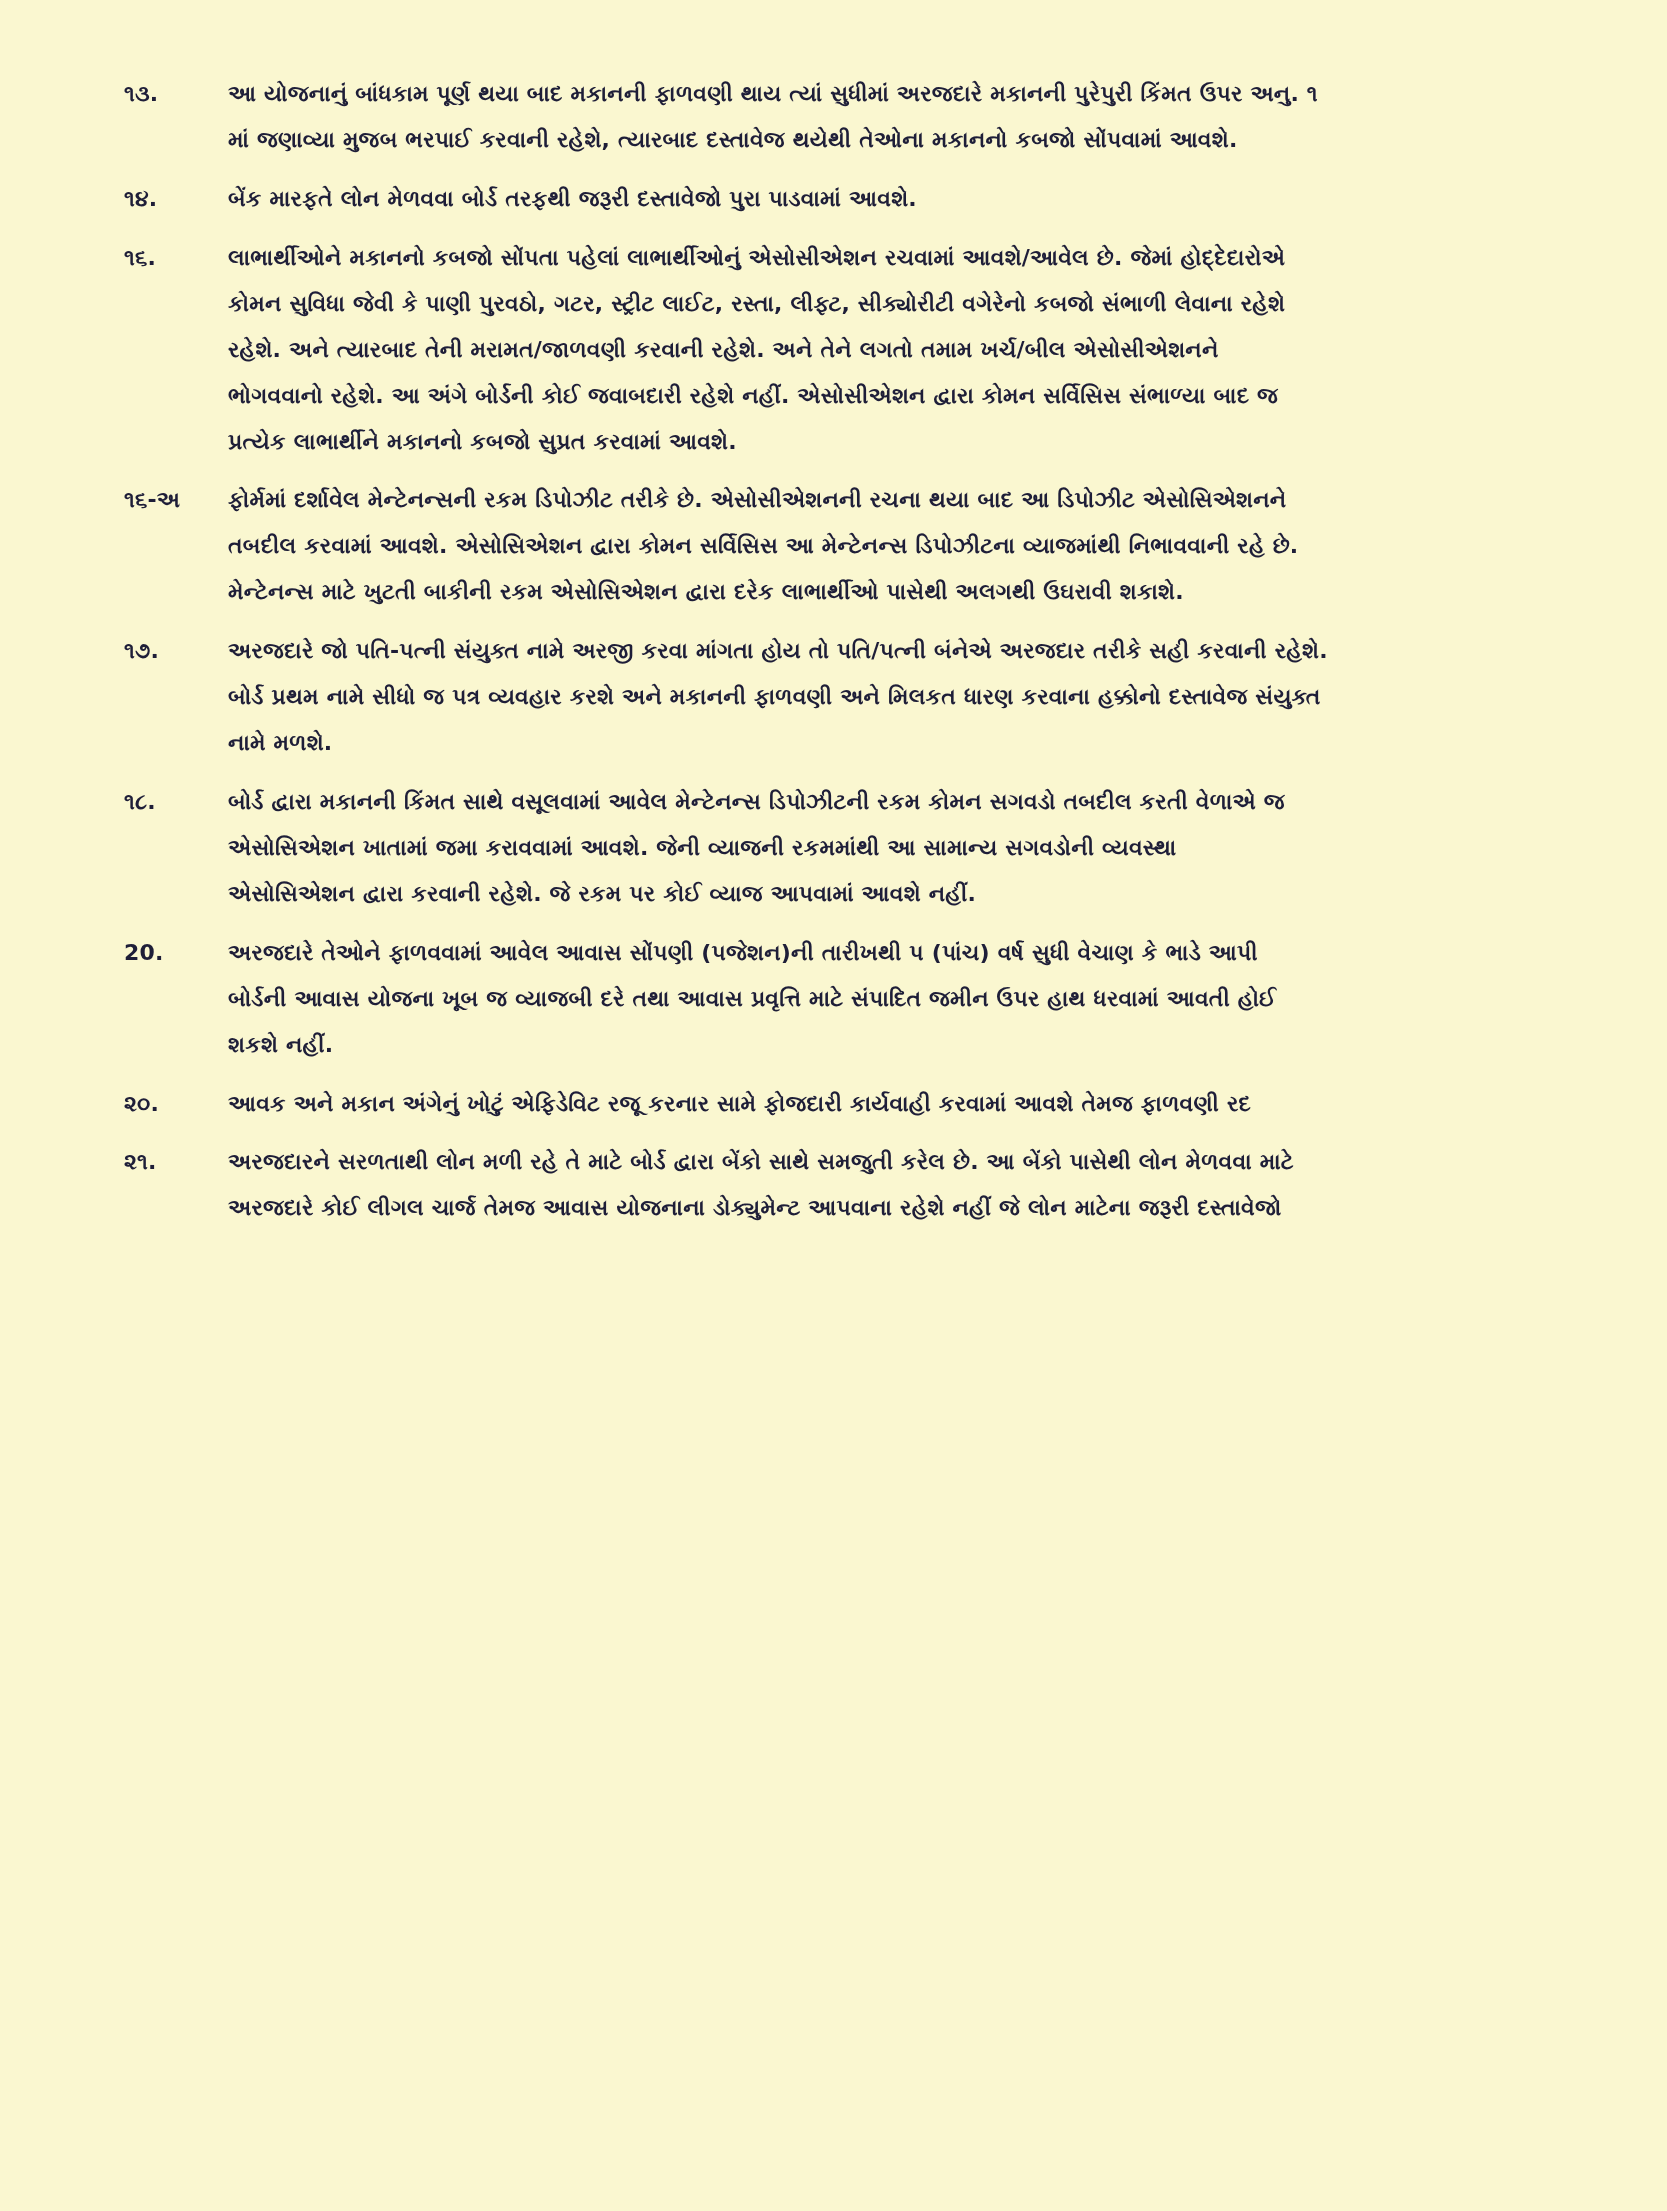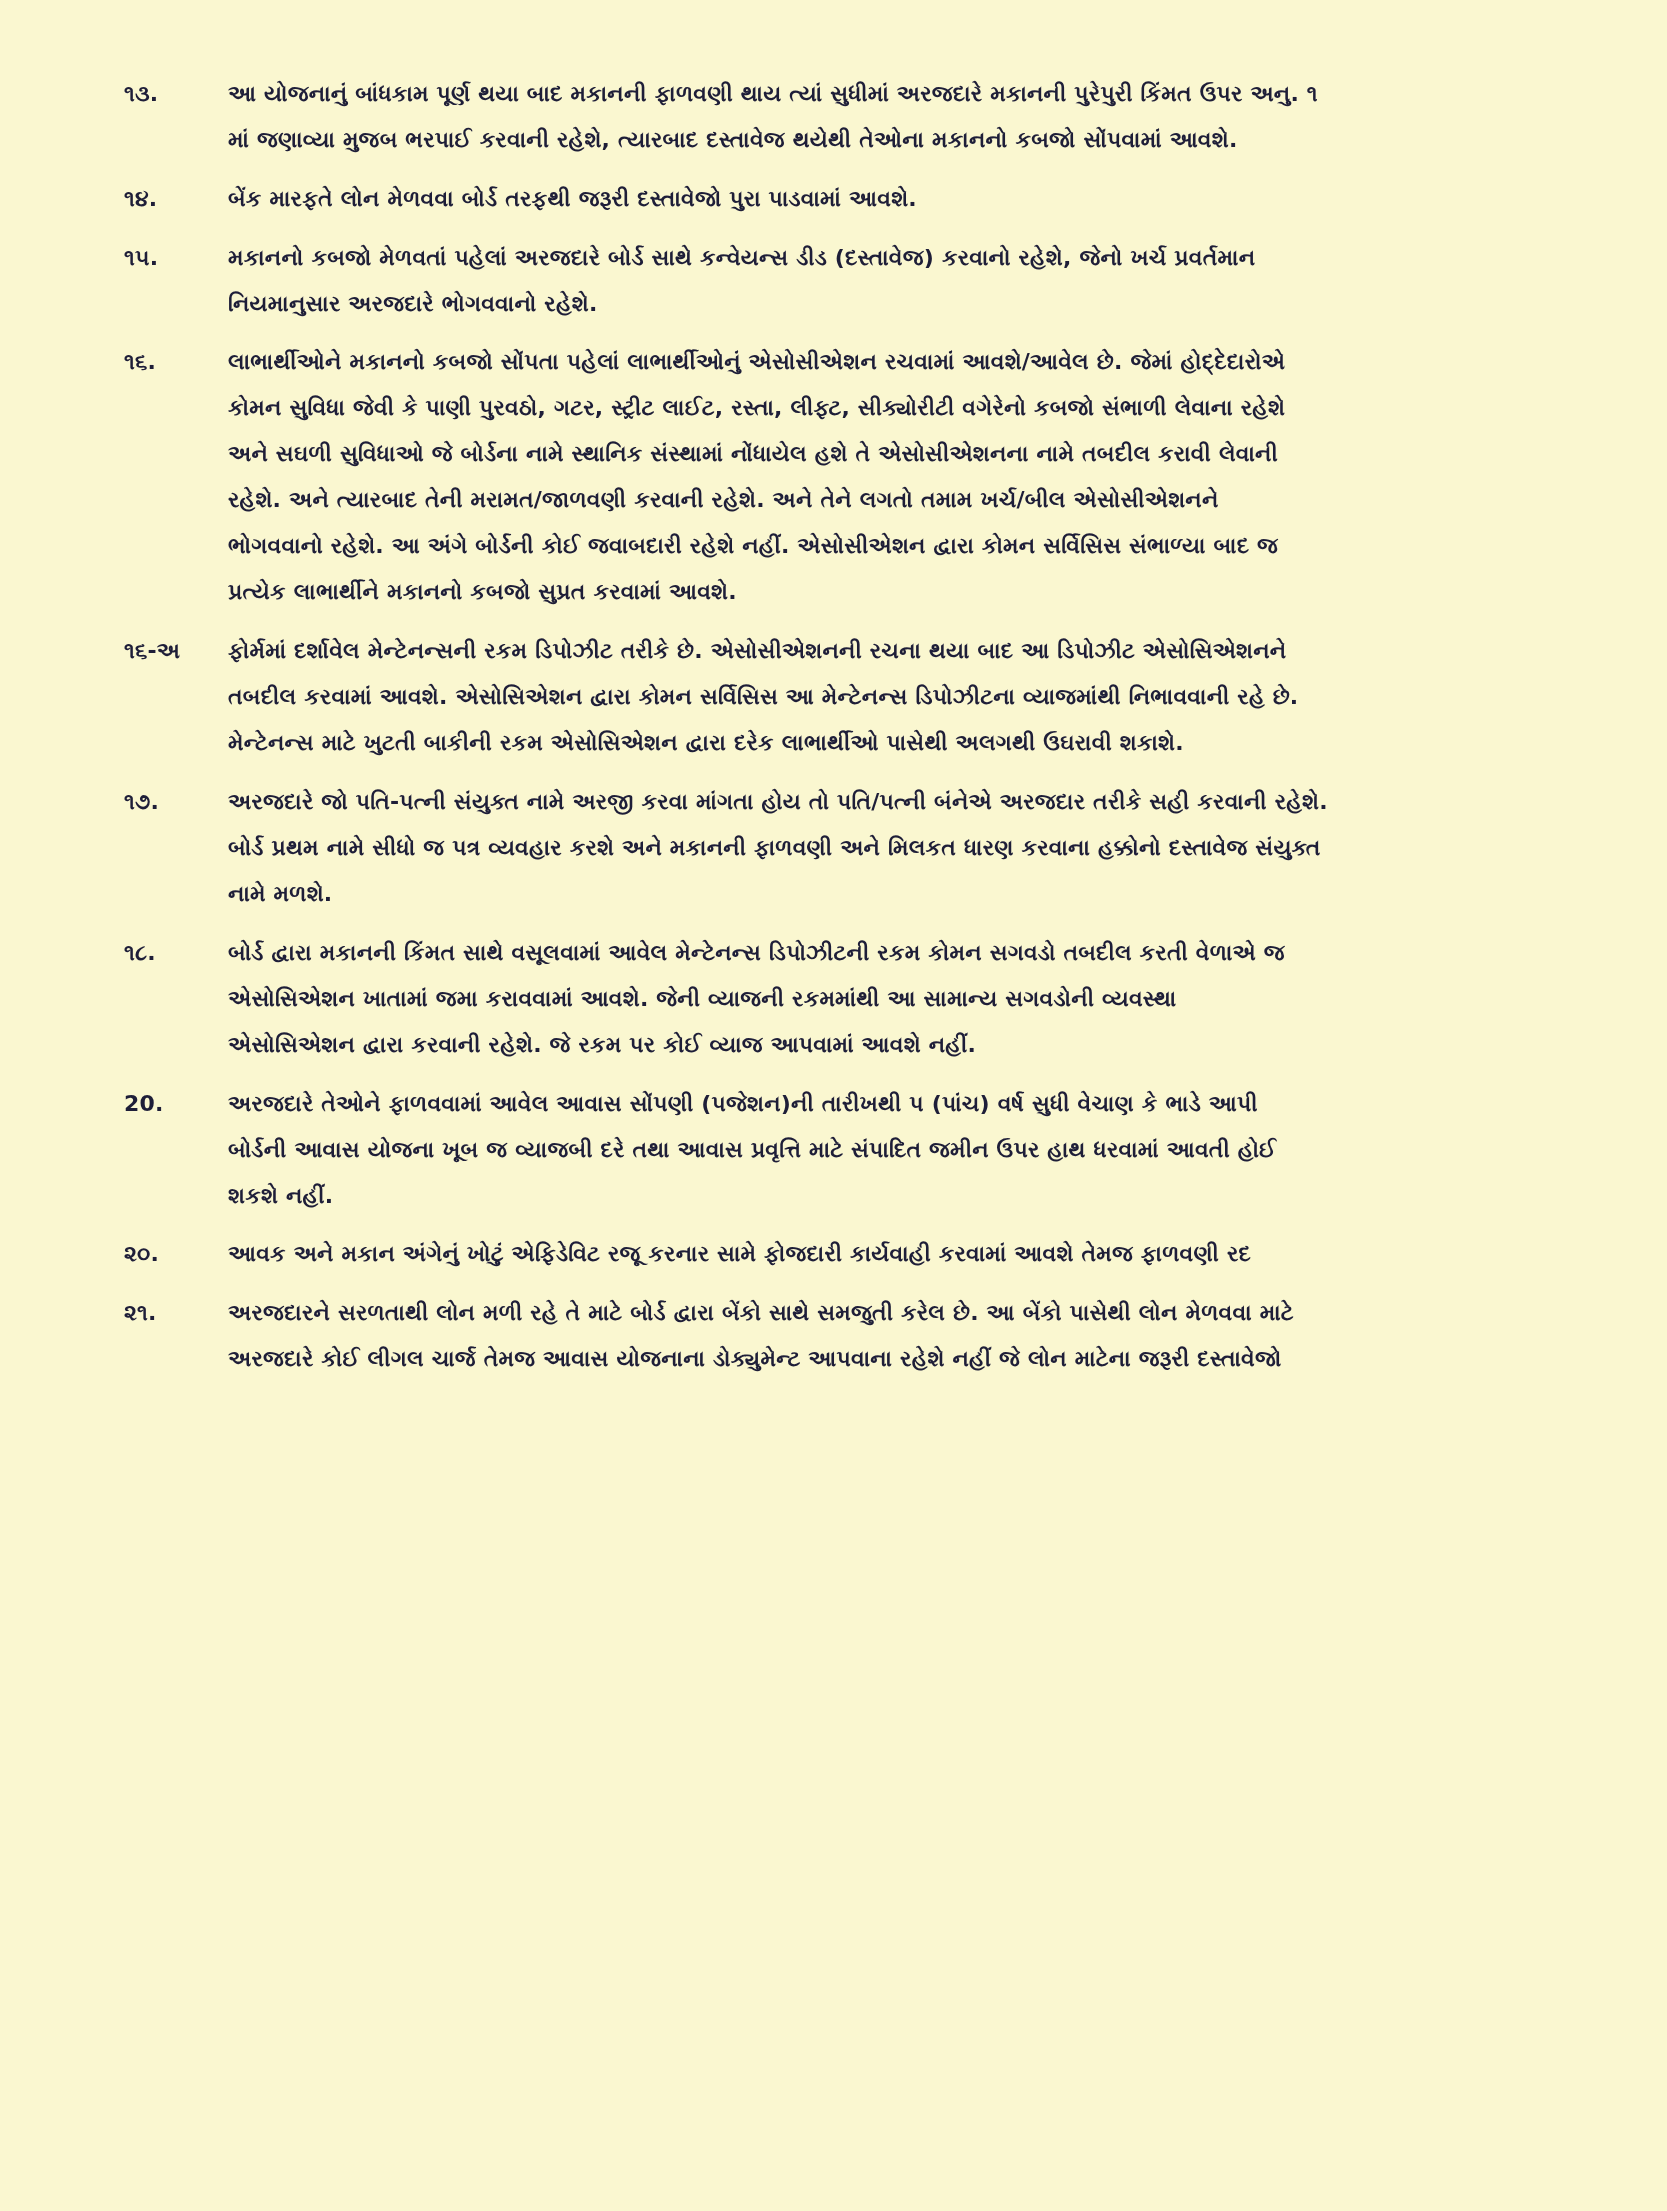--- a/index.html
+++ b/index.html
@@ -57,34 +57,26 @@
         </div>
   </div>
 
   <div class="item">
     <span class="num">૧૪.</span>
     <div class="lines">
           <div class="line">બેંક મારફતે લોન મેળવવા બોર્ડ તરફથી જરૂરી દસ્તાવેજો પુરા પાડવામાં આવશે.</div>
         </div>
   </div>
 
-  <div class="item">
-    <span class="num">૧૫.</span>
-    <div class="lines">
-          <div class="line">મકાનનો કબજો મેળવતાં પહેલાં અરજદારે બોર્ડ સાથે કન્વેયન્સ ડીડ (દસ્તાવેજ) કરવાનો રહેશે, જેનો ખર્ચ પ્રવર્તમાન</div>
-          <div class="line">નિયમાનુસાર અરજદારે ભોગવવાનો રહેશે.</div>
-        </div>
-  </div>
 
   <div class="item">
     <span class="num">૧૬.</span>
     <div class="lines">
           <div class="line">લાભાર્થીઓને મકાનનો કબજો સોંપતા પહેલાં લાભાર્થીઓનું એસોસીએશન રચવામાં આવશે/આવેલ છે. જેમાં હોદ્દેદારોએ</div>
           <div class="line">કોમન સુવિધા જેવી કે પાણી પુરવઠો, ગટર, સ્ટ્રીટ લાઈટ, રસ્તા, લીફ્ટ, સીક્યોરીટી વગેરેનો કબજો સંભાળી લેવાના રહેશે</div>
-          <div class="line">અને સઘળી સુવિધાઓ જે બોર્ડના નામે સ્થાનિક સંસ્થામાં નોંધાયેલ હશે તે એસોસીએશનના નામે તબદીલ કરાવી લેવાની</div>
           <div class="line">રહેશે. અને ત્યારબાદ તેની મરામત/જાળવણી કરવાની રહેશે. અને તેને લગતો તમામ ખર્ચ/બીલ એસોસીએશનને</div>
           <div class="line">ભોગવવાનો રહેશે. આ અંગે બોર્ડની કોઈ જવાબદારી રહેશે નહીં. એસોસીએશન દ્વારા કોમન સર્વિસિસ સંભાળ્યા બાદ જ</div>
           <div class="line">પ્રત્યેક લાભાર્થીને મકાનનો કબજો સુપ્રત કરવામાં આવશે.</div>
         </div>
   </div>
 
   <div class="item">
     <span class="num">૧૬-અ</span>
     <div class="lines">
           <div class="line">ફોર્મમાં દર્શાવેલ મેન્ટેનન્સની રકમ ડિપોઝીટ તરીકે છે. એસોસીએશનની રચના થયા બાદ આ ડિપોઝીટ એસોસિએશનને</div>

